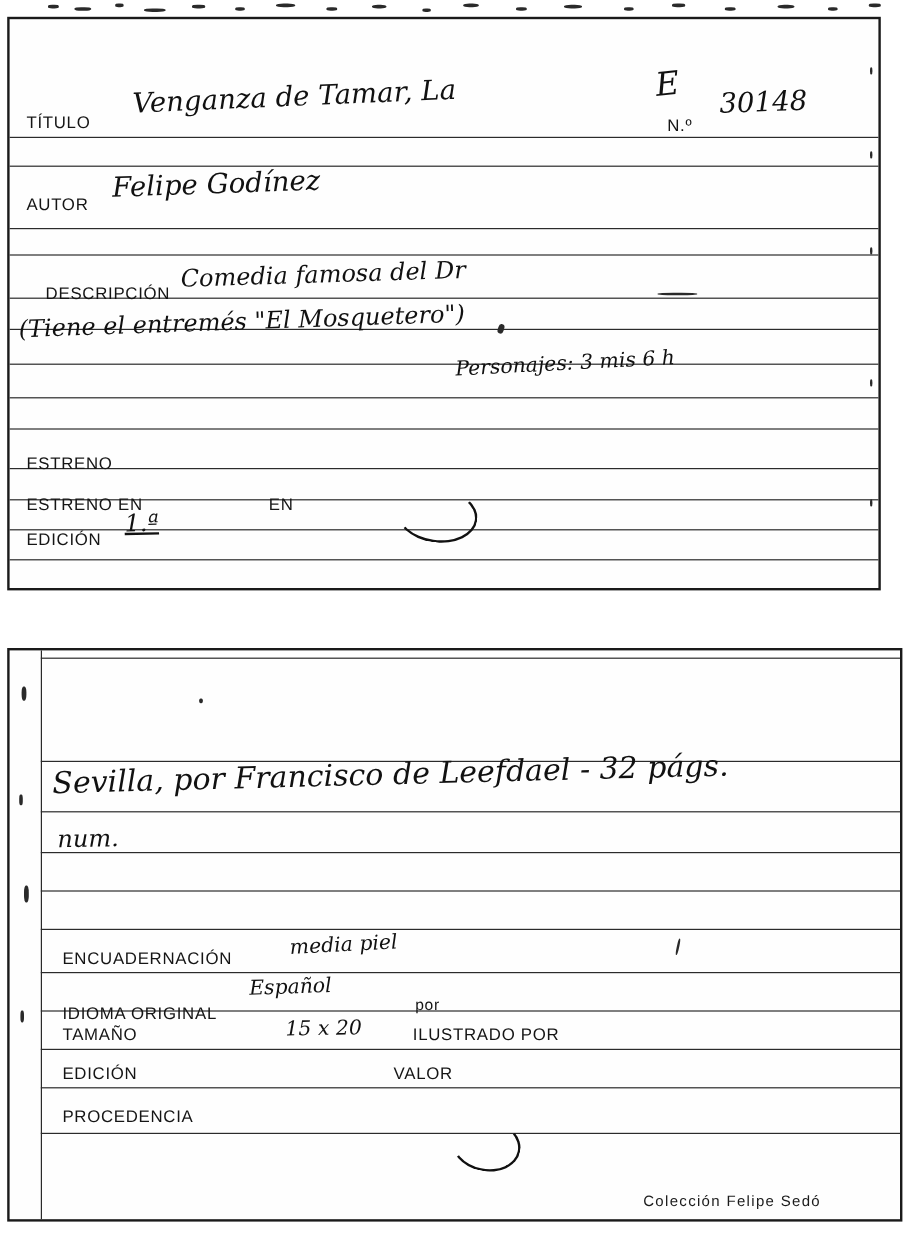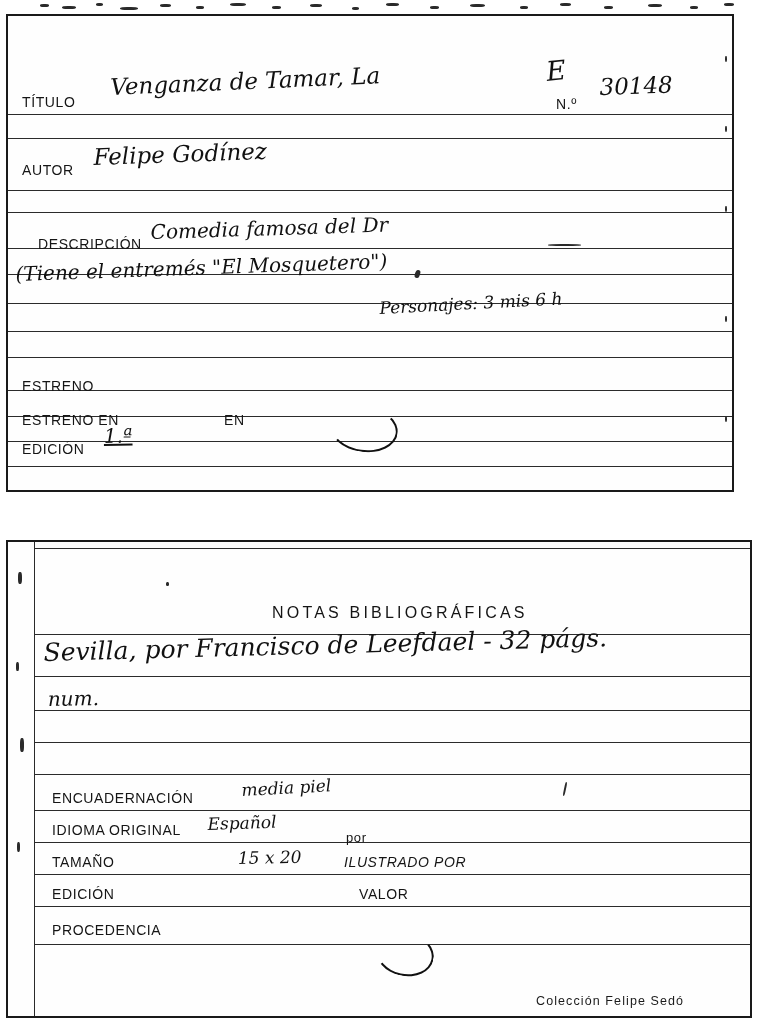--- a/index.html
+++ b/index.html
@@ -202,32 +202,31 @@
   <div class="rule" style="left:26px; top:134px; width:716px;"></div>
   <div class="rule" style="left:26px; top:168px; width:716px;"></div>
   <div class="rule" style="left:26px; top:200px; width:716px;"></div>
   <div class="rule" style="left:26px; top:232px; width:716px;"></div>
   <div class="rule" style="left:26px; top:268px; width:716px;"></div>
   <div class="rule" style="left:26px; top:300px; width:716px;"></div>
   <div class="rule" style="left:26px; top:332px; width:716px;"></div>
   <div class="rule" style="left:26px; top:364px; width:716px;"></div>
   <div class="rule" style="left:26px; top:402px; width:716px;"></div>
 
-  <div class="heading" style="left:264px; top:62px;">NOTAS BIBLIOGRÁFICAS</div>
 
   <div class="hand h1" style="left:36px; top:96px; font-size:25px; transform:rotate(-1.5deg);">Sevilla, por Francisco de Leefdael - 32 págs.</div>
   <div class="hand h2" style="left:40px; top:145px; transform:rotate(-1deg);">num.</div>
 
   <div class="label" style="left:44px;  top:248px;">ENCUADERNACIÓN</div>
-  <div class="label" style="left:44px;  top:280px;text-align:center;">IDIOMA ORIGINAL</div>
+  <div class="label" style="left:44px;  top:294px;text-align:center;">IDIOMA ORIGINAL</div>
   <div class="label small" style="left:338px; top:288px;">por</div>
   <div class="label" style="left:44px;  top:312px;">TAMAÑO</div>
-  <div class="label" style="left:336px; top:312px;font-style:italic;">ILUSTRADO POR</div>
+  <div class="label" style="left:336px; top:312px;">ILUSTRADO POR</div>
   <div class="label" style="left:44px;  top:344px;">EDICIÓN</div>
-  <div class="label" style="left:351px; top:344px;">VALOR</div>
+  <div class="label" style="left:320px; top:344px;">VALOR</div>
   <div class="label" style="left:44px;  top:380px;">PROCEDENCIA</div>
 
   <div class="hand h3" style="left:234px; top:238px; transform:rotate(-3deg);">media piel</div>
   <div class="hand h3" style="left:200px; top:272px; transform:rotate(-2deg);">Español</div>
   <div class="hand h3" style="left:230px; top:306px; transform:rotate(-1deg);">15 x 20</div>
 
   <div class="arc-open" style="left:368px; top:390px; width:54px; height:40px; transform:rotate(12deg);"></div>
 
   <div class="footer-credit" style="left:528px; top:452px;">Colección Felipe Sedó</div>
 

